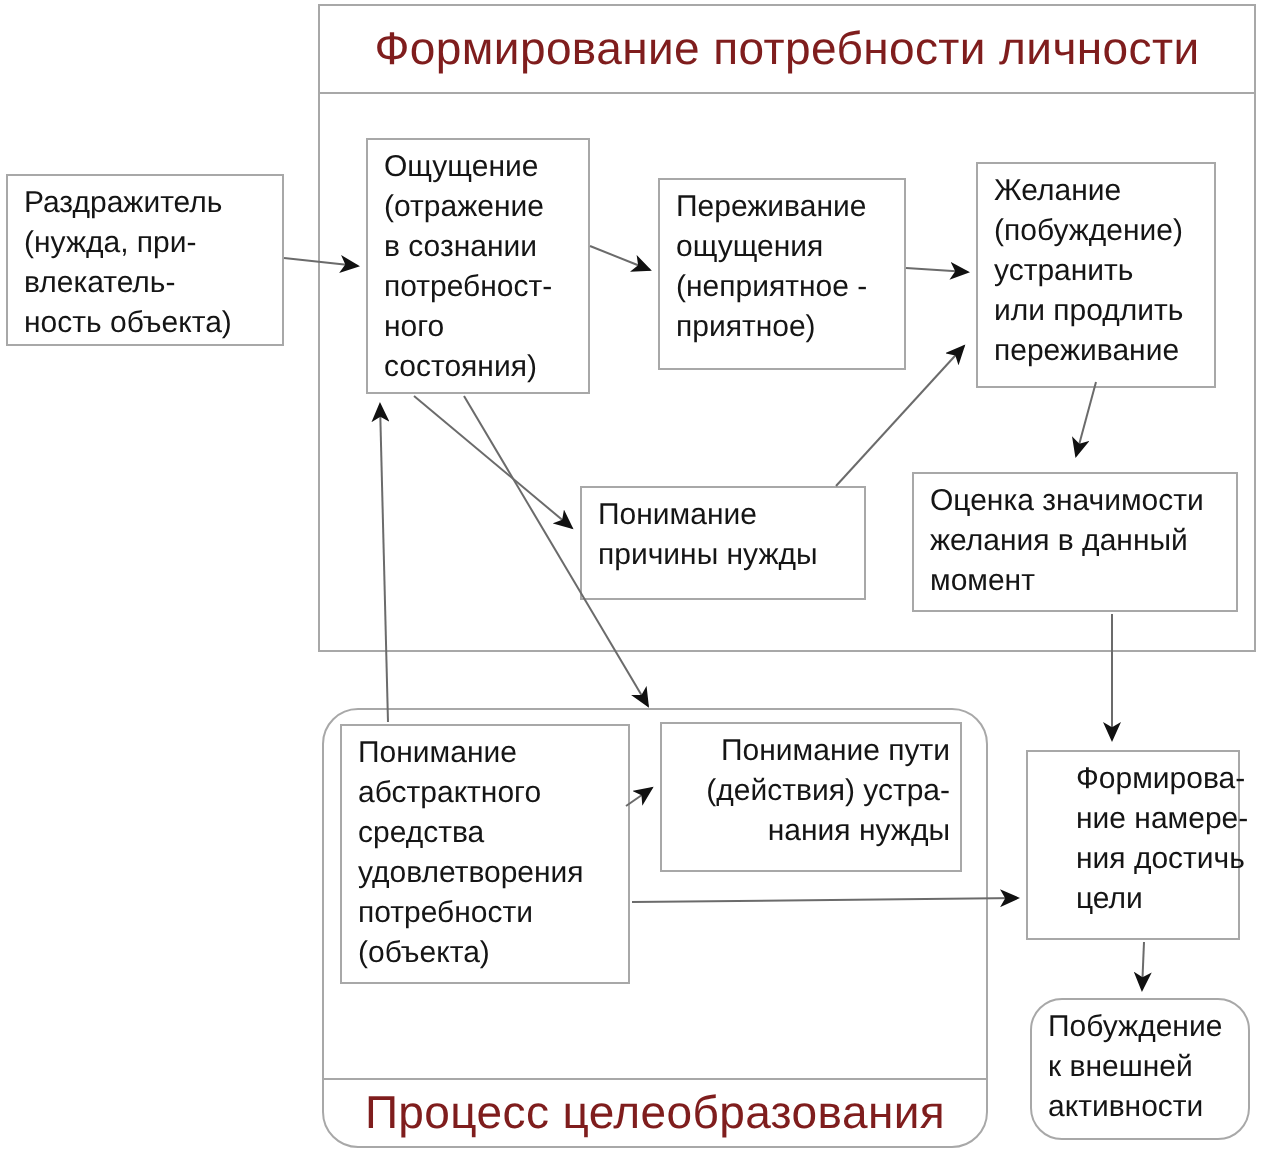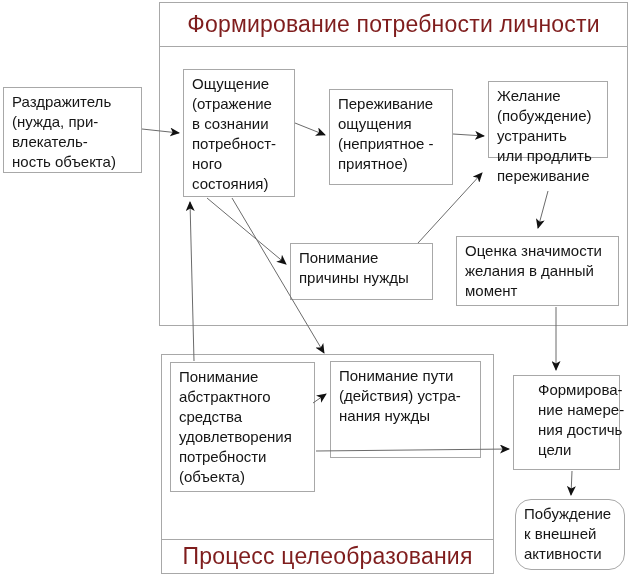--- a/index.html
+++ b/index.html
@@ -25,62 +25,62 @@
 </style>
 </head>
 <body>
 
 <div class="canvas">
 
   <div class="group" style="left:159px;top:2px;width:469px;height:324px;">
     <div class="group-title title-top">Формирование потребности личности</div>
   </div>
 
-  <div class="group" style="left:161px;top:354px;width:333px;height:220px;">
+  <div class="group" style="left:161px;top:354px;width:333px;height:220px;border-radius:18px;">
     <div class="group-title title-bottom">Процесс целеобразования</div>
   </div>
 
   <div class="node" style="left:3px;top:87px;width:139px;height:86px;">Раздражитель
 (нужда, при-
 влекатель-
 ность объекта)</div>
 
   <div class="node" style="left:183px;top:69px;width:112px;height:128px;">Ощущение
 (отражение
 в сознании
 потребност-
 ного
 состояния)</div>
 
   <div class="node" style="left:329px;top:89px;width:124px;height:96px;">Переживание
 ощущения
 (неприятное -
 приятное)</div>
 
-  <div class="node" style="left:488px;top:81px;width:120px;height:77px;">Желание
+  <div class="node" style="left:488px;top:81px;width:120px;height:113px;">Желание
 (побуждение)
 устранить
 или продлить
 переживание</div>
 
   <div class="node" style="left:290px;top:243px;width:143px;height:57px;">Понимание
 причины нужды</div>
 
   <div class="node" style="left:456px;top:236px;width:163px;height:70px;">Оценка значимости
 желания в данный
 момент</div>
 
   <div class="node" style="left:170px;top:362px;width:145px;height:130px;">Понимание
 абстрактного
 средства
 удовлетворения
 потребности
 (объекта)</div>
 
-  <div class="node" style="left:330px;top:361px;width:151px;height:97px;">Понимание пути
+  <div class="node" style="left:330px;top:361px;width:151px;height:75px;text-align:right;">Понимание пути
 (действия) устра-
 нания нужды</div>
 
   <div class="node" style="left:513px;top:375px;width:107px;height:95px;padding-left:24px;">Формирова-
 ние намере-
 ния достичь
 цели</div>
 
   <div class="node" style="left:515px;top:499px;width:110px;height:71px;border-radius:16px;">Побуждение
 к внешней

